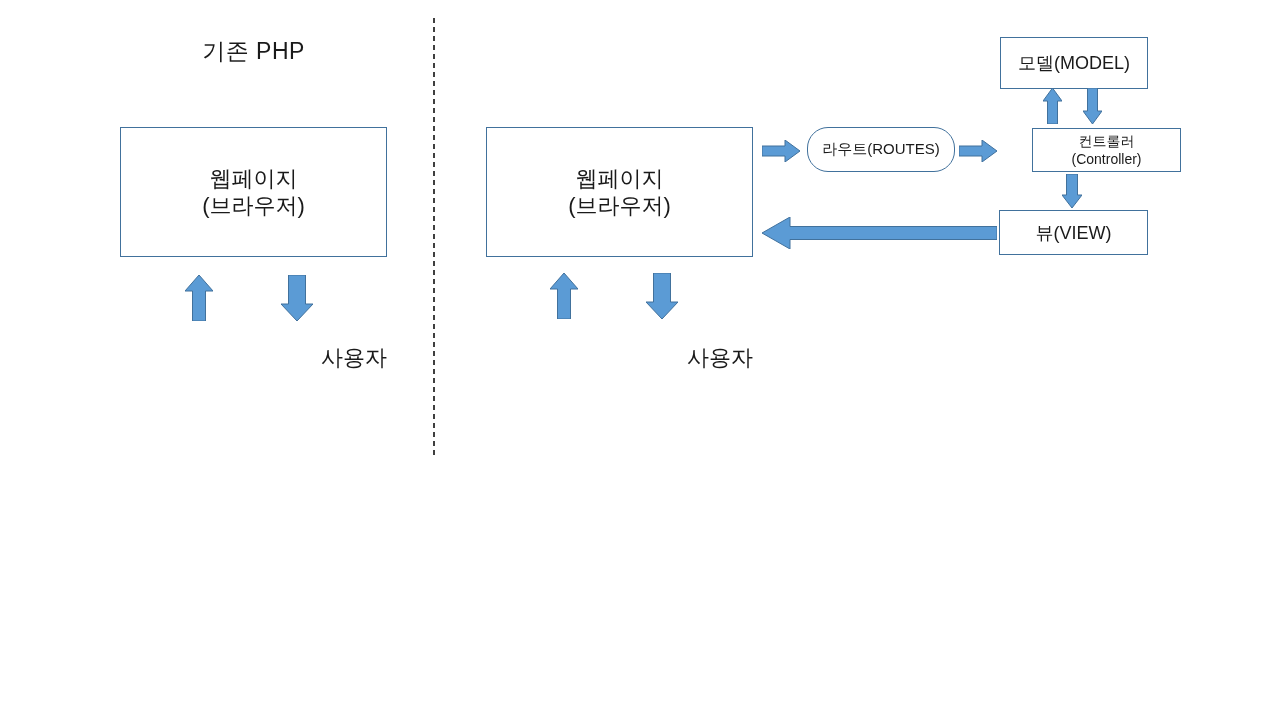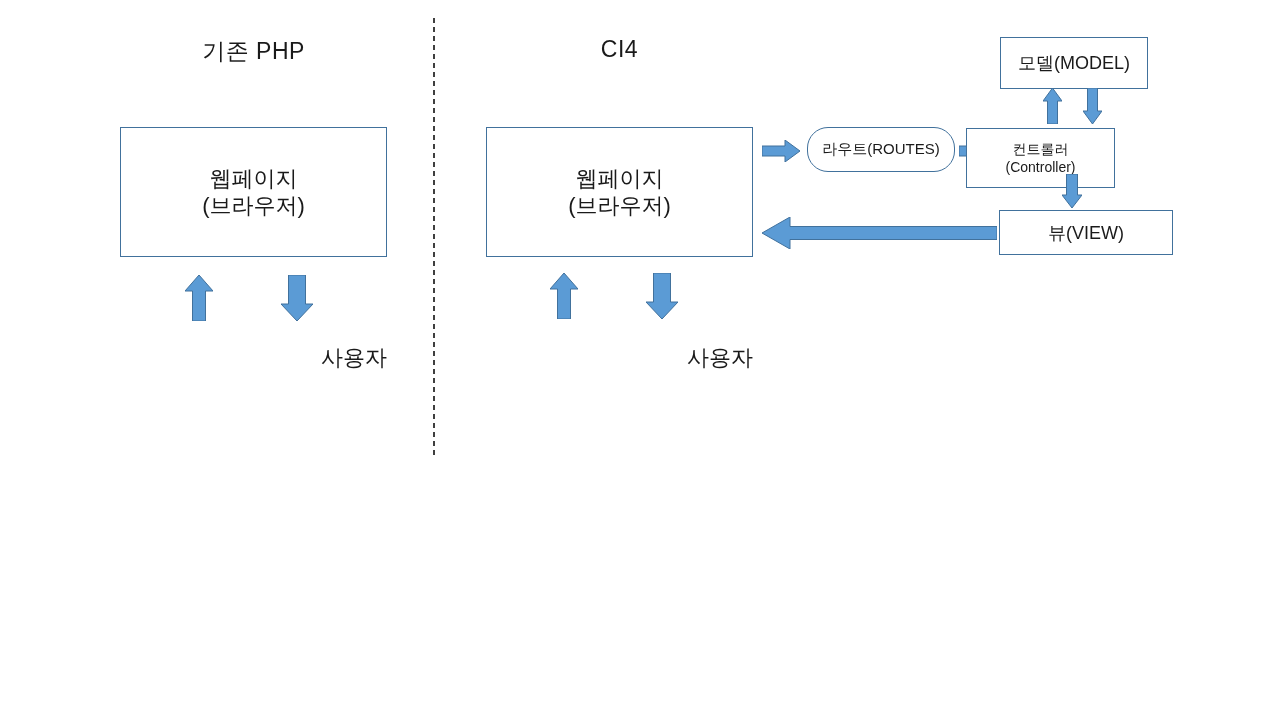--- a/index.html
+++ b/index.html
@@ -46,21 +46,20 @@
     <polygon points="7.5,46 7.5,16 0,16 14,0 28,16 20.5,16 20.5,46"></polygon>
   </svg>
   <svg class="abs" style="left:281px;top:275px;" width="32" height="46">
     <polygon points="7.5,0 24.5,0 24.5,29 32,29 16,46 0,29 7.5,29"></polygon>
   </svg>
 
   <div class="abs user-label" style="left:120px;top:343px;width:267px;">사용자</div>
 
   <div class="abs divider" style="left:433px;top:18px;height:440px;"></div>
 
-  <div class="abs title" style="left:486px;top:36px;width:267px;">CI4</div>
 
   <div class="abs big-box" style="left:486px;top:127px;width:267px;height:130px;">
     <div>웹페이지</div>
     <div>(브라우저)</div>
   </div>
 
   <svg class="abs" style="left:762px;top:140px;" width="38" height="22">
     <polygon points="0,6 23,6 23,0 38,11 23,22 23,16 0,16"></polygon>
   </svg>
 
@@ -76,30 +75,30 @@
     <div>모델(MODEL)</div>
   </div>
 
   <svg class="abs" style="left:1043px;top:88px;" width="19" height="36">
     <polygon points="4.5,36 4.5,13 0,13 9.5,0 19,13 14.5,13 14.5,36"></polygon>
   </svg>
   <svg class="abs" style="left:1083px;top:88px;" width="19" height="36">
     <polygon points="4.5,0 14.5,0 14.5,23 19,23 9.5,36 0,23 4.5,23"></polygon>
   </svg>
 
-  <div class="abs small-box controller-box" style="left:966px;top:128px;width:149px;height:60px;">
+  <div class="abs small-box controller-box" style="left:1032px;top:128px;width:149px;height:44px;">
     <div>컨트롤러</div>
     <div>(Controller)</div>
   </div>
 
   <svg class="abs" style="left:1062px;top:174px;" width="20" height="34">
     <polygon points="4.5,0 15.5,0 15.5,21 20,21 10,34 0,21 4.5,21"></polygon>
   </svg>
 
-  <div class="abs small-box view-box" style="left:999px;top:210px;width:174px;height:45px;">
+  <div class="abs small-box view-box" style="left:999px;top:210px;width:149px;height:45px;">
     <div>뷰(VIEW)</div>
   </div>
 
   <svg class="abs" style="left:762px;top:217px;" width="235" height="32">
     <polygon points="0,16 28,0 28,9.5 235,9.5 235,22.5 28,22.5 28,32"></polygon>
   </svg>
 
   <svg class="abs" style="left:550px;top:273px;" width="28" height="46">
     <polygon points="7.5,46 7.5,16 0,16 14,0 28,16 20.5,16 20.5,46"></polygon>
   </svg>

